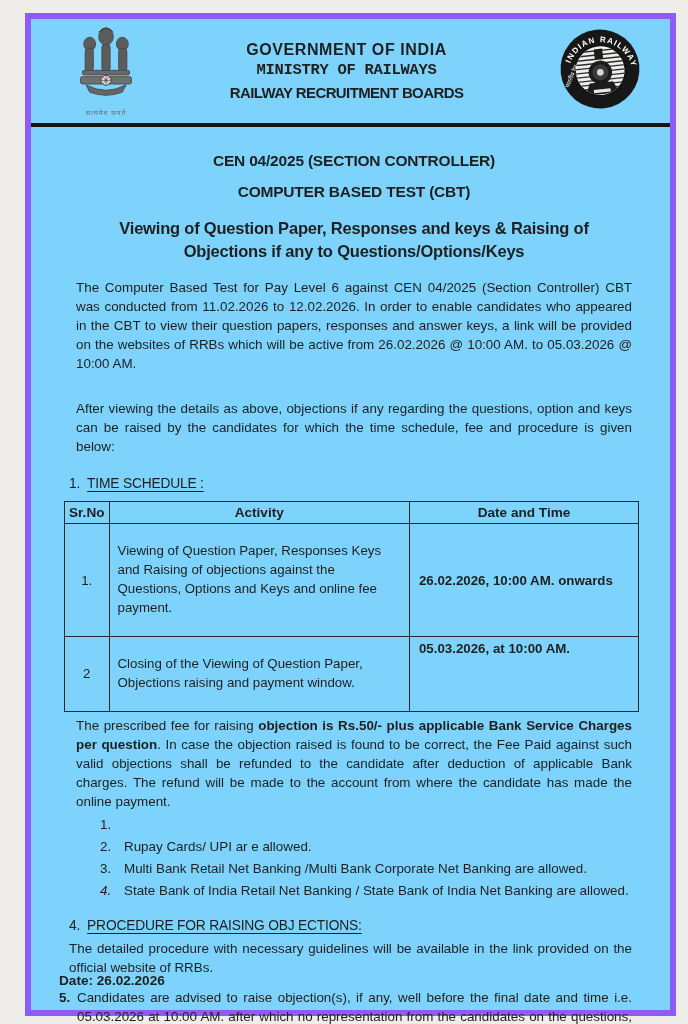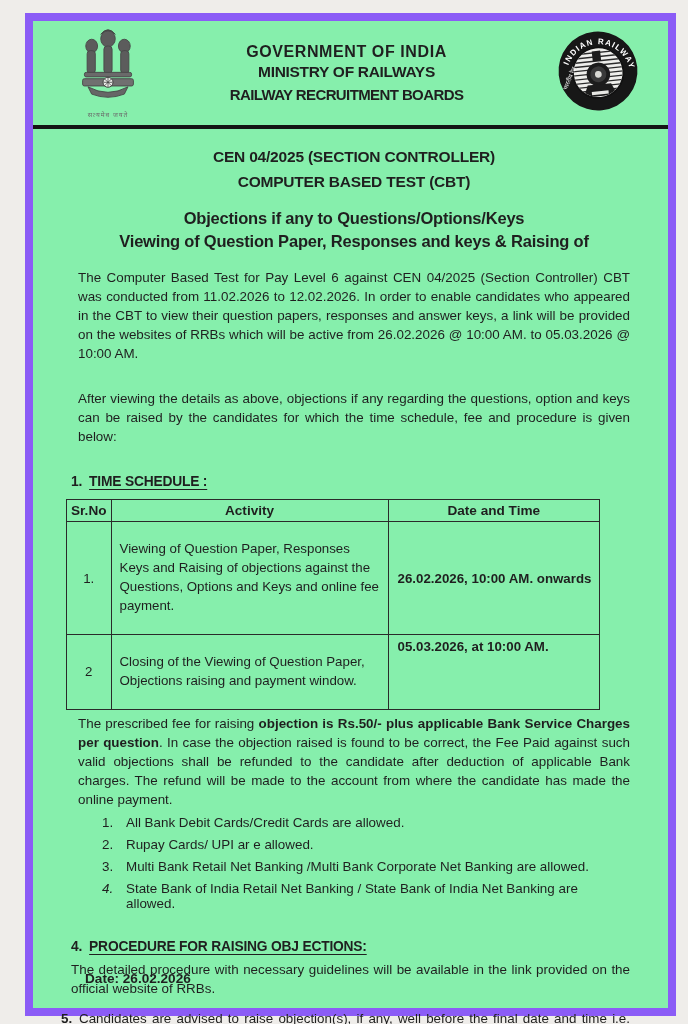--- a/index.html
+++ b/index.html
@@ -5,69 +5,69 @@
   * { margin:0; padding:0; box-sizing:border-box; }
   html,body { width:688px; height:1024px; overflow:hidden; }
   body {
     background:#efedea;
     font-family:"Liberation Sans", sans-serif;
     color:#1f1f1f;
     -webkit-font-smoothing:antialiased;
   }
   .sheet {
     position:absolute; left:25px; top:13px; right:12px; bottom:8px;
-    background:#86efac;
-    border:8px solid #8b5cf6;
+    background:#7dd3fc;
+    border:6px solid #8b5cf6;
   }
   
   .hdr {
     height:108px;
     border-bottom:4px solid #151515;
     display:flex; align-items:center;
     padding:0 24px 0 36px;
   }
   .emblem-wrap { width:78px; text-align:center; flex:0 0 auto; }
   .emblem-cap { font-size:6.5px; color:#6b6b6b; margin-top:1px; letter-spacing:1px; }
   .hdr-text { flex:1; text-align:center; padding-right:6px; }
   .hdr-l1 { font-size:16px; font-weight:bold; letter-spacing:0.6px; }
-  .hdr-l2 { font-size:15.5px; font-weight:bold; letter-spacing:-0.3px; margin-top:2px; }
+  .hdr-l2 { font-size:15.5px; font-weight:bold; letter-spacing:-0.3px; margin-top:2px;font-family:Liberation Mono, monospace; }
   .hdr-l3 { font-size:15px; font-weight:bold; letter-spacing:-0.6px; margin-top:5px; }
   .rail-wrap { width:92px; flex:0 0 auto; display:flex; justify-content:center; }
   
   .content { padding:12px 38px 0 45px; }
-  .title-line { text-align:center; font-weight:bold; font-size:15.5px; letter-spacing:-0.2px; margin-top:7px; }
+  .title-line { text-align:center; font-weight:bold; font-size:15.5px; letter-spacing:-0.2px; margin-top:13px; }
   .title-line sup { font-size:9px; vertical-align:super; }
   .subtitle { text-align:center; font-weight:bold; font-size:16.5px; margin-top:16px; line-height:1.4; letter-spacing:-0.2px; }
   p.body { font-size:13.4px; line-height:1.42; text-align:justify; margin-top:26px; }
-  .sec-h { margin:28px 0 6px -7px; font-size:13.8px; font-weight:bold; letter-spacing:-0.2px; }
+  .sec-h { margin:20px 0 6px -7px; font-size:13.8px; font-weight:normal; letter-spacing:-0.2px; }
   .sec-h .num { margin-right:7px; }
   .sec-h .ul { text-decoration:underline; text-underline-offset:3px; }
   
   table.tbl {
-    width:534px; margin:10px 0 4px -12px;
+    width:575px; margin:10px 0 4px -12px;
     border-collapse:collapse; font-size:13.3px;
   }
   .tbl th, .tbl td { border:1.5px solid #2a2a2a; padding:2px 7px; }
   .tbl th { font-weight:bold; font-size:13.6px; padding:3px 4px; }
   .tbl td.sr { text-align:center; vertical-align:middle; }
   .tbl td.act { line-height:1.42; padding:18px 8px; vertical-align:middle; }
   .tbl td.dt { font-weight:bold; vertical-align:middle; padding-left:9px; }
   .tbl tr.r2 td.dt { vertical-align:top; padding-top:4px; }
   .col-sr { width:7.5%; } .col-act { width:52.5%; } .col-dt { width:40%; }
   
   .pay-list { margin-top:6px; }
   .pay-item { display:flex; gap:10px; margin:0 0 7px 24px; font-size:13.4px; }
   .pay-item .n { flex:0 0 14px; }
   .pay-item.it4 .n { font-style:italic; }
   .numpara { display:flex; gap:4px; margin:11px 0 0 -17px; font-size:13.4px; line-height:1.42; text-align:justify; }
   .numpara .n { flex:0 0 14px; font-weight:bold; }
   .proc-para { margin-left:-7px; }
   
   .footer {
-    position:absolute; left:52px; right:42px; bottom:22px;
+    position:absolute; left:28px; right:42px; bottom:22px;
     display:flex; justify-content:space-between; align-items:flex-start;
     font-size:13.6px; font-weight:bold;
   }
   .sig { text-align:center; line-height:1.5; margin-right:10px; }
 </style>
 </head>
 <body>
 
 <div class="sheet">
 
@@ -139,22 +139,22 @@
       </span>
     </div>
   </div>
 
   <div class="content">
 
     <div class="title-line">CEN 04/2025 (SECTION CONTROLLER)</div>
     <div class="title-line">COMPUTER BASED TEST (CBT)</div>
 
     <div class="subtitle">
+      <div>Viewing of Question Paper, Responses and keys &amp; Raising of</div>
       <div>Objections if any to Questions/Options/Keys</div>
-      <div>Viewing of Question Paper, Responses and keys &amp; Raising of</div>
     </div>
 
     <p class="body" style="margin-top:15px">The Computer Based Test for Pay Level 6 against CEN 04/2025 (Section Controller) CBT was conducted from 11.02.2026 to 12.02.2026. In order to enable candidates who appeared in the CBT to view their question papers, responses and answer keys, a link will be provided on the websites of RRBs which will be active from 26.02.2026 @ 10:00 AM. to 05.03.2026 @ 10:00 AM.</p>
     <p class="body">After viewing the details as above, objections if any regarding the questions, option and keys can be raised by the candidates for which the time schedule, fee and procedure is given below:</p>
 
     <div class="sec-h">
       <span class="num">1.</span><span class="ul">TIME SCHEDULE :</span>
     </div>
 
     <table class="tbl">
@@ -180,21 +180,20 @@
         <td class="dt">05.03.2026, at 10:00 AM.</td>
       </tr>
     </tbody>
       </table>
 
     <p class="body" style="margin-top:4px"><span>The prescribed fee for raising </span><b>objection is Rs.50/- plus applicable Bank Service Charges per question</b><span>. In case the objection raised is found to be correct, the Fee Paid against such valid objections shall be refunded to the candidate after deduction of applicable Bank charges. The refund will be made to the account from where the candidate has made the online payment.</span></p>
 
     <div class="pay-list">
       <div class="pay-item">
           <span class="n">1.</span>
-          <span>All Bank Debit Cards/Credit Cards are allowed.</span>
         </div>
       <div class="pay-item">
           <span class="n">2.</span>
           <span>Rupay Cards/ UPI ar e allowed.</span>
         </div>
       <div class="pay-item">
           <span class="n">3.</span>
           <span>Multi Bank Retail Net Banking /Multi Bank Corporate Net Banking are allowed.</span>
         </div>
       <div class="pay-item it4">

